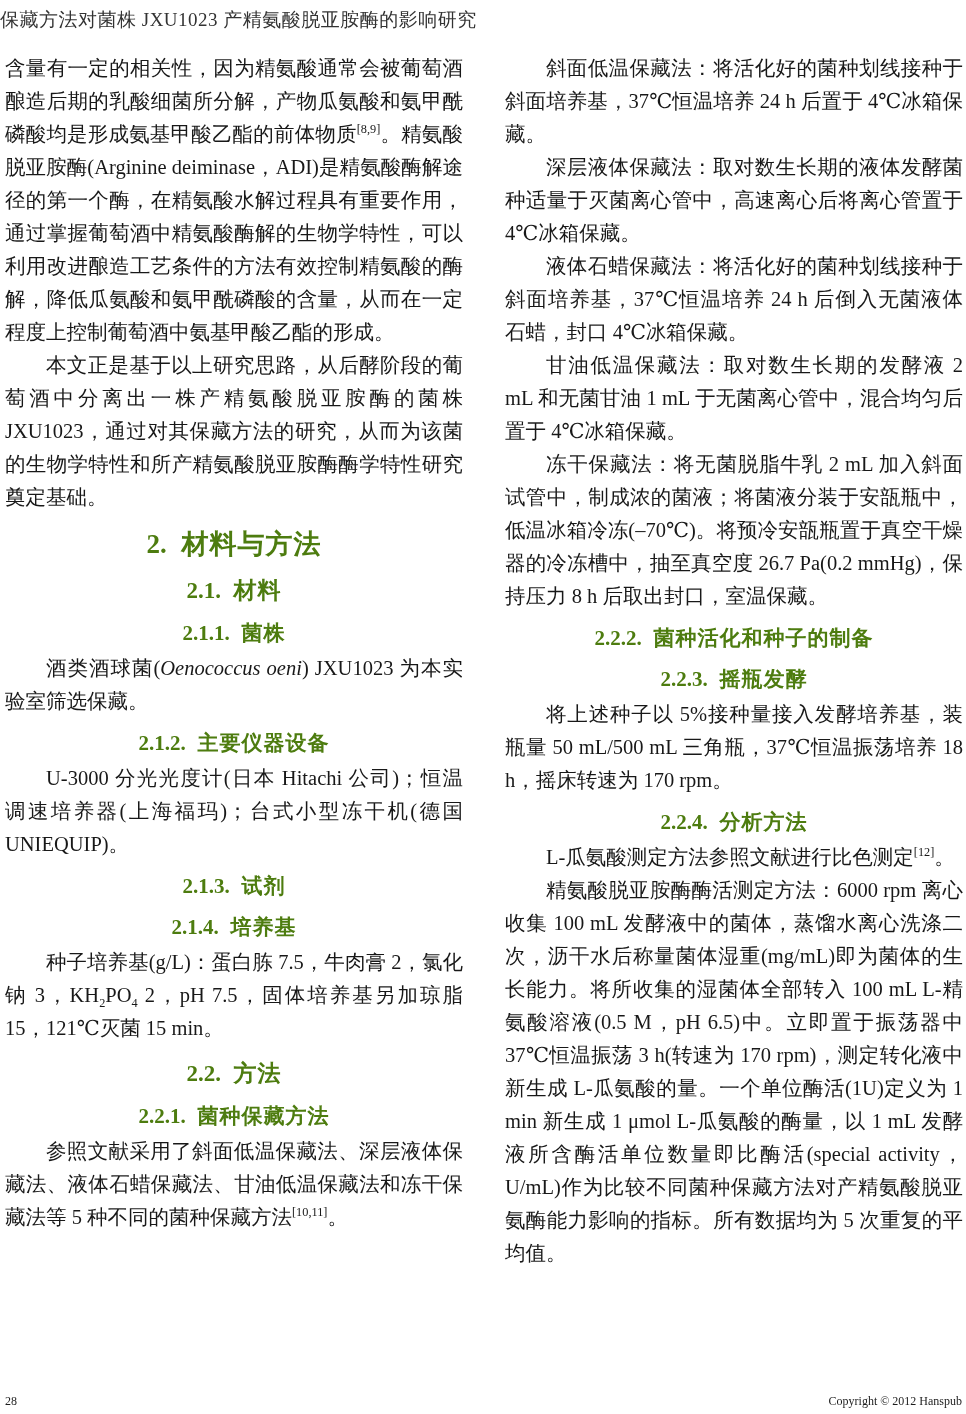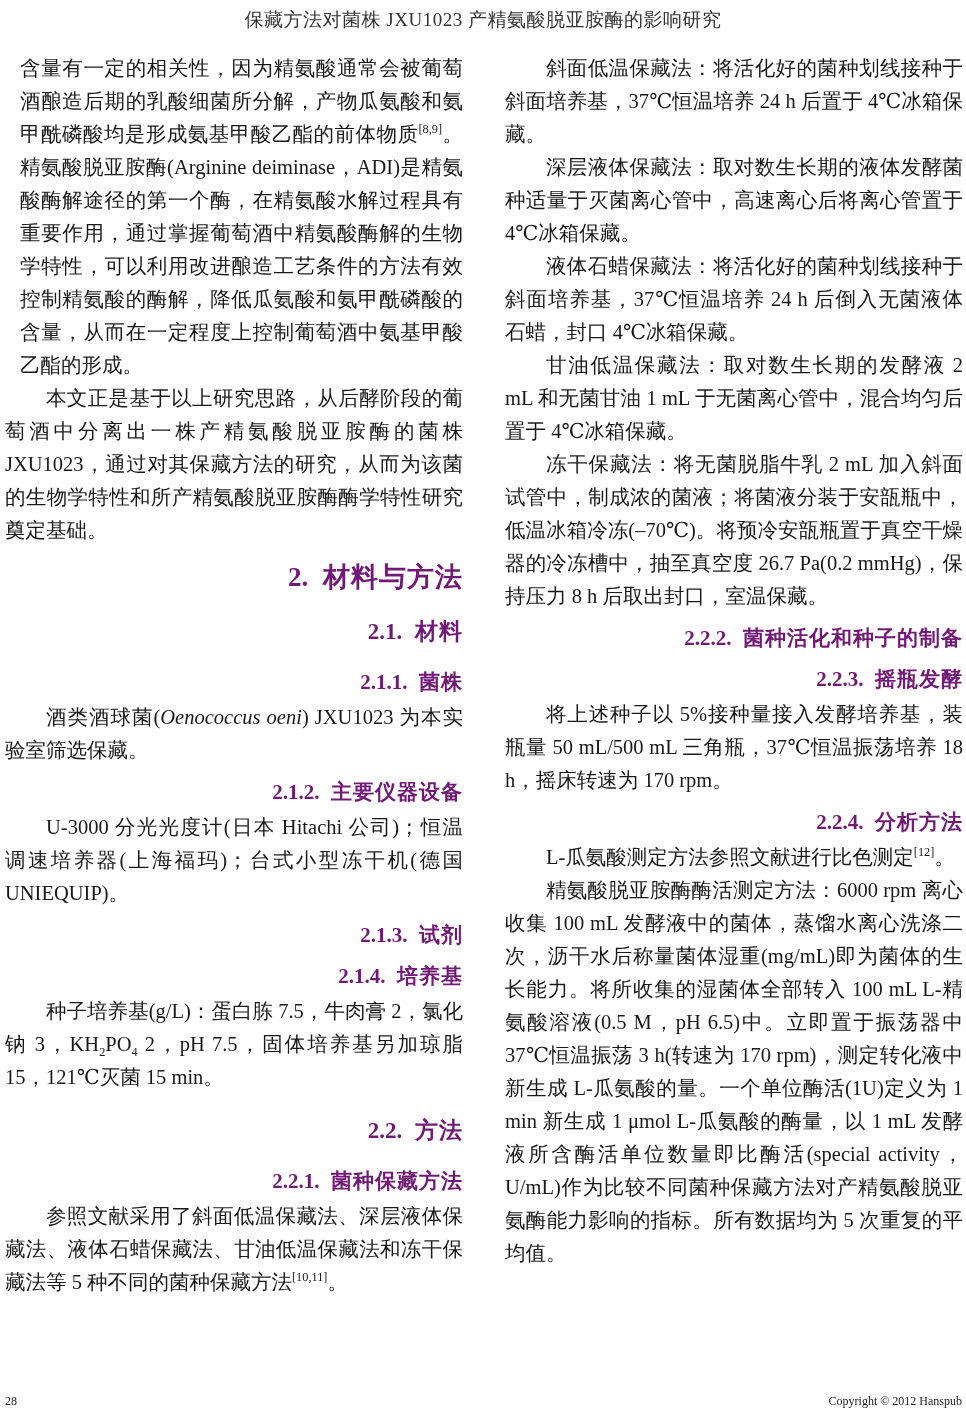--- a/index.html
+++ b/index.html
@@ -4,41 +4,41 @@
 <style>
   * { margin:0; padding:0; box-sizing:border-box; }
   html,body { background:#ffffff; }
   .page {
     position:relative; width:966px; height:1414px; background:#ffffff;
     color:#1c1c1c; font-family:"Liberation Serif","DejaVu Serif",serif;
     overflow:hidden;
   }
   .running-title {
     position:absolute; top:8px; left:0; right:0;
-    text-align:center; font-size:19px; line-height:24px; color:#333;
+    font-size:19px; line-height:24px; color:#333;
     letter-spacing:0.5px;
   }
   .columns {
     position:absolute; top:52px; left:5px; width:958px;
     display:flex; justify-content:space-between;
   }
   .col {
     width:458px; font-size:20.5px; line-height:33px;
     text-align:justify; color:#181818;
   }
   .col p.para { text-indent:2em; }
-  .col p.para.no-indent { text-indent:0;margin-left:15px; }
+  .col p.para.no-indent { text-indent:0; }
   sup { font-size:0.6em; line-height:0; vertical-align:super; }
   sub { font-size:0.6em; line-height:0; vertical-align:sub; }
   i, em { font-style:italic; }
-  .heading { font-weight:bold; color:#701a75; text-align:right; }
+  .heading { font-weight:bold; color:#4d7c0f; text-align:center; }
   .heading .hnum { font-family:"Liberation Serif","DejaVu Serif",serif; }
   .heading .htext { font-family:"Liberation Sans","DejaVu Sans",sans-serif; margin-left:0.55em; letter-spacing:1px; }
   .heading.h1 { font-size:27px; line-height:36px; margin:12px 0 10px; }
-  .heading.h2 { font-size:23px; line-height:48px; margin:12px 0 10px; }
+  .heading.h2 { font-size:23px; line-height:33px; margin:12px 0 10px; }
   .heading.h3 { font-size:21px; line-height:32px; margin:9px 0 3px; }
   .page-footer {
     position:absolute; left:5px; right:4px; bottom:5px;
     display:flex; justify-content:space-between; align-items:flex-end;
     font-size:12px; color:#1c1c1c;
   }
 </style>
 </head>
 <body>
 

